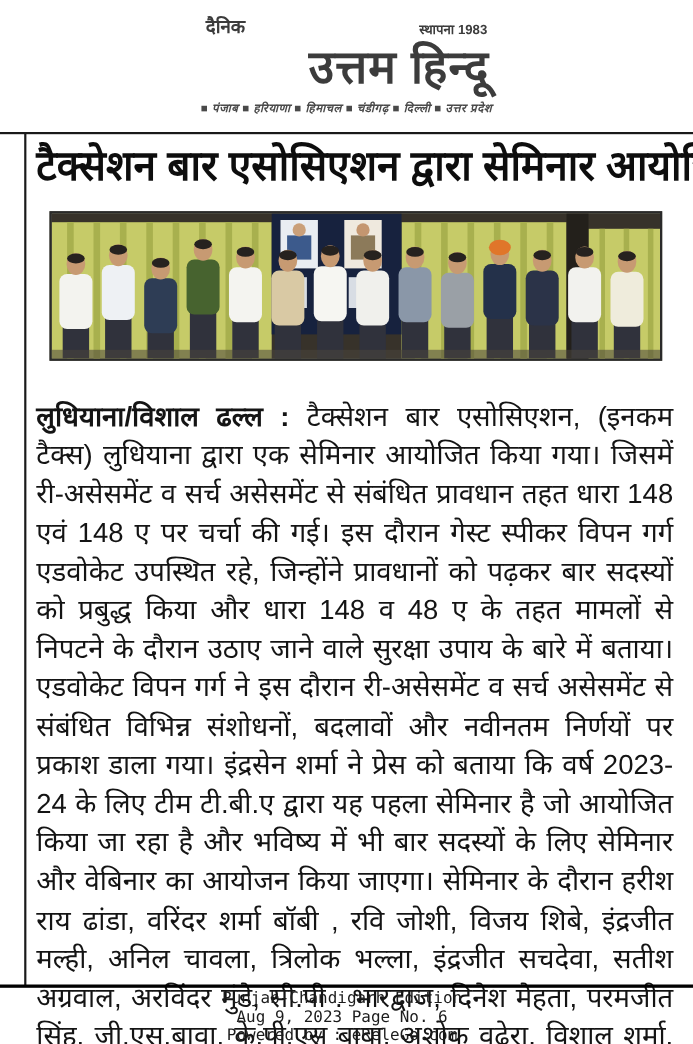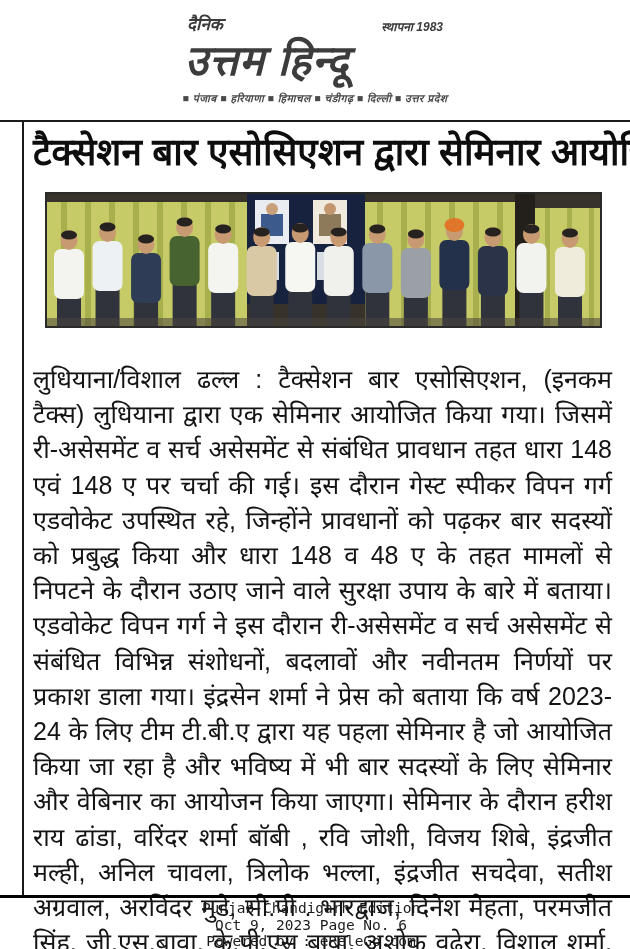--- a/index.html
+++ b/index.html
@@ -3,21 +3,21 @@
 <meta charset="utf-8">
 <style>
   html,body{margin:0;padding:0;}
   body{
     width:630px;height:949px;position:relative;overflow:hidden;
     background:#ffffff;color:#111;
     font-family:"Liberation Sans","DejaVu Sans",sans-serif;
   }
   
   .masthead{position:absolute;top:12px;left:0;width:630px;text-align:center;}
-  .masthead-inner{display:inline-block;width:260px;position:relative;text-align:left;font-style:italic;}
+  .masthead-inner{display:inline-block;width:260px;position:relative;text-align:right;}
   .mh-toprow{display:flex;justify-content:space-between;align-items:flex-end;padding:0 2px;}
   .mh-daily{font-size:17px;font-weight:800;color:#3c3c3c;}
   .mh-est{font-size:12px;font-weight:800;color:#3c3c3c;margin-left:25px;}
   .mh-title{font-size:42px;line-height:52px;font-weight:800;color:#3c3c3c;white-space:nowrap;letter-spacing:1px;}
   .mh-regions{margin-top:4px;font-size:10.5px;font-weight:700;color:#4a4a4a;white-space:nowrap;letter-spacing:.5px;font-style:italic;}
   
   .rule-top{position:absolute;left:0;top:120px;width:630px;height:2px;background:#1a1a1a;}
   .rule-left{position:absolute;left:22px;top:121px;width:2px;height:776px;background:#1a1a1a;}
   .rule-bottom{position:absolute;left:0;top:895px;width:630px;height:3px;background:#000;}
   
@@ -29,21 +29,21 @@
   .photo-frame{
     position:absolute;left:45px;top:192px;width:553px;height:132px;
     border:2px solid #2a2a2a;background:#6a6a5a;
   }
   .photo-frame svg{display:block;}
   .body-text{
     position:absolute;left:33px;top:337px;width:579px;
     font-size:25px;line-height:35.2px;color:#141414;
     text-align:justify;letter-spacing:0;
   }
-  .body-text strong{font-weight:400;}
+  .body-text strong{font-weight:700;}
   
   .footer{
     position:absolute;left:0;top:900px;width:622px;text-align:center;
     font-family:"DejaVu Sans Mono","Liberation Mono",monospace;
     font-size:14.5px;line-height:16.5px;color:#1c1c1c;
   }
   .footer div{white-space:pre;}
 </style>
 </head>
 <body>
@@ -169,15 +169,15 @@
 
     <rect x="0" y="124" width="553" height="8" fill="#4a463c" opacity="0.55"></rect>
   </svg>
 </div>
 
 <p class="body-text"><strong>लुधियाना/विशाल ढल्ल :</strong>&nbsp;<span>टैक्सेशन बार एसोसिएशन, (इनकम टैक्स) लुधियाना द्वारा एक सेमिनार आयोजित किया गया। जिसमें री-असेसमेंट व सर्च असेसमेंट से संबंधित प्रावधान तहत धारा 148 एवं 148 ए पर चर्चा की गई। इस दौरान गेस्ट स्पीकर विपन गर्ग एडवोकेट उपस्थित रहे, जिन्होंने प्रावधानों को पढ़कर बार सदस्यों को प्रबुद्ध किया और धारा 148 व 48 ए के तहत मामलों से निपटने के दौरान उठाए जाने वाले सुरक्षा उपाय के बारे में बताया। एडवोकेट विपन गर्ग ने इस दौरान री-असेसमेंट व सर्च असेसमेंट से संबंधित विभिन्न संशोधनों, बदलावों  और नवीनतम निर्णयों पर प्रकाश डाला गया। इंद्रसेन शर्मा ने प्रेस को बताया कि वर्ष 2023-24 के लिए टीम टी.बी.ए द्वारा यह पहला सेमिनार है जो आयोजित किया जा रहा है और भविष्य में भी बार सदस्यों के लिए सेमिनार और वेबिनार का आयोजन किया जाएगा। सेमिनार के दौरान हरीश राय ढांडा, वरिंदर शर्मा बॉबी , रवि जोशी, विजय शिबे, इंद्रजीत मल्ही, अनिल चावला, त्रिलोक भल्ला, इंद्रजीत सचदेवा, सतीश अग्रवाल, अरविंदर मुंडे, सी.पी . भारद्वाज, दिनेश मेहता, परमजीत सिंह, जी.एस.बावा, के.पी.एस बावा, अशोक वढेरा, विशाल शर्मा, विवेक शर्मा, अनुराग शर्मा, जगजीत सिंह आदि उपस्थित रहे।</span></p>
 
 <div class="rule-bottom"></div>
 <div class="footer">
   <div>Punjab-Chandigarh Edition</div>
-  <div>Oct 9, 2023 Page No. 6</div>
+  <div>Aug 9, 2023 Page No. 6</div>
   <div>Powered by : eReleGo.com</div>
 </div>
 
 </body></html>

